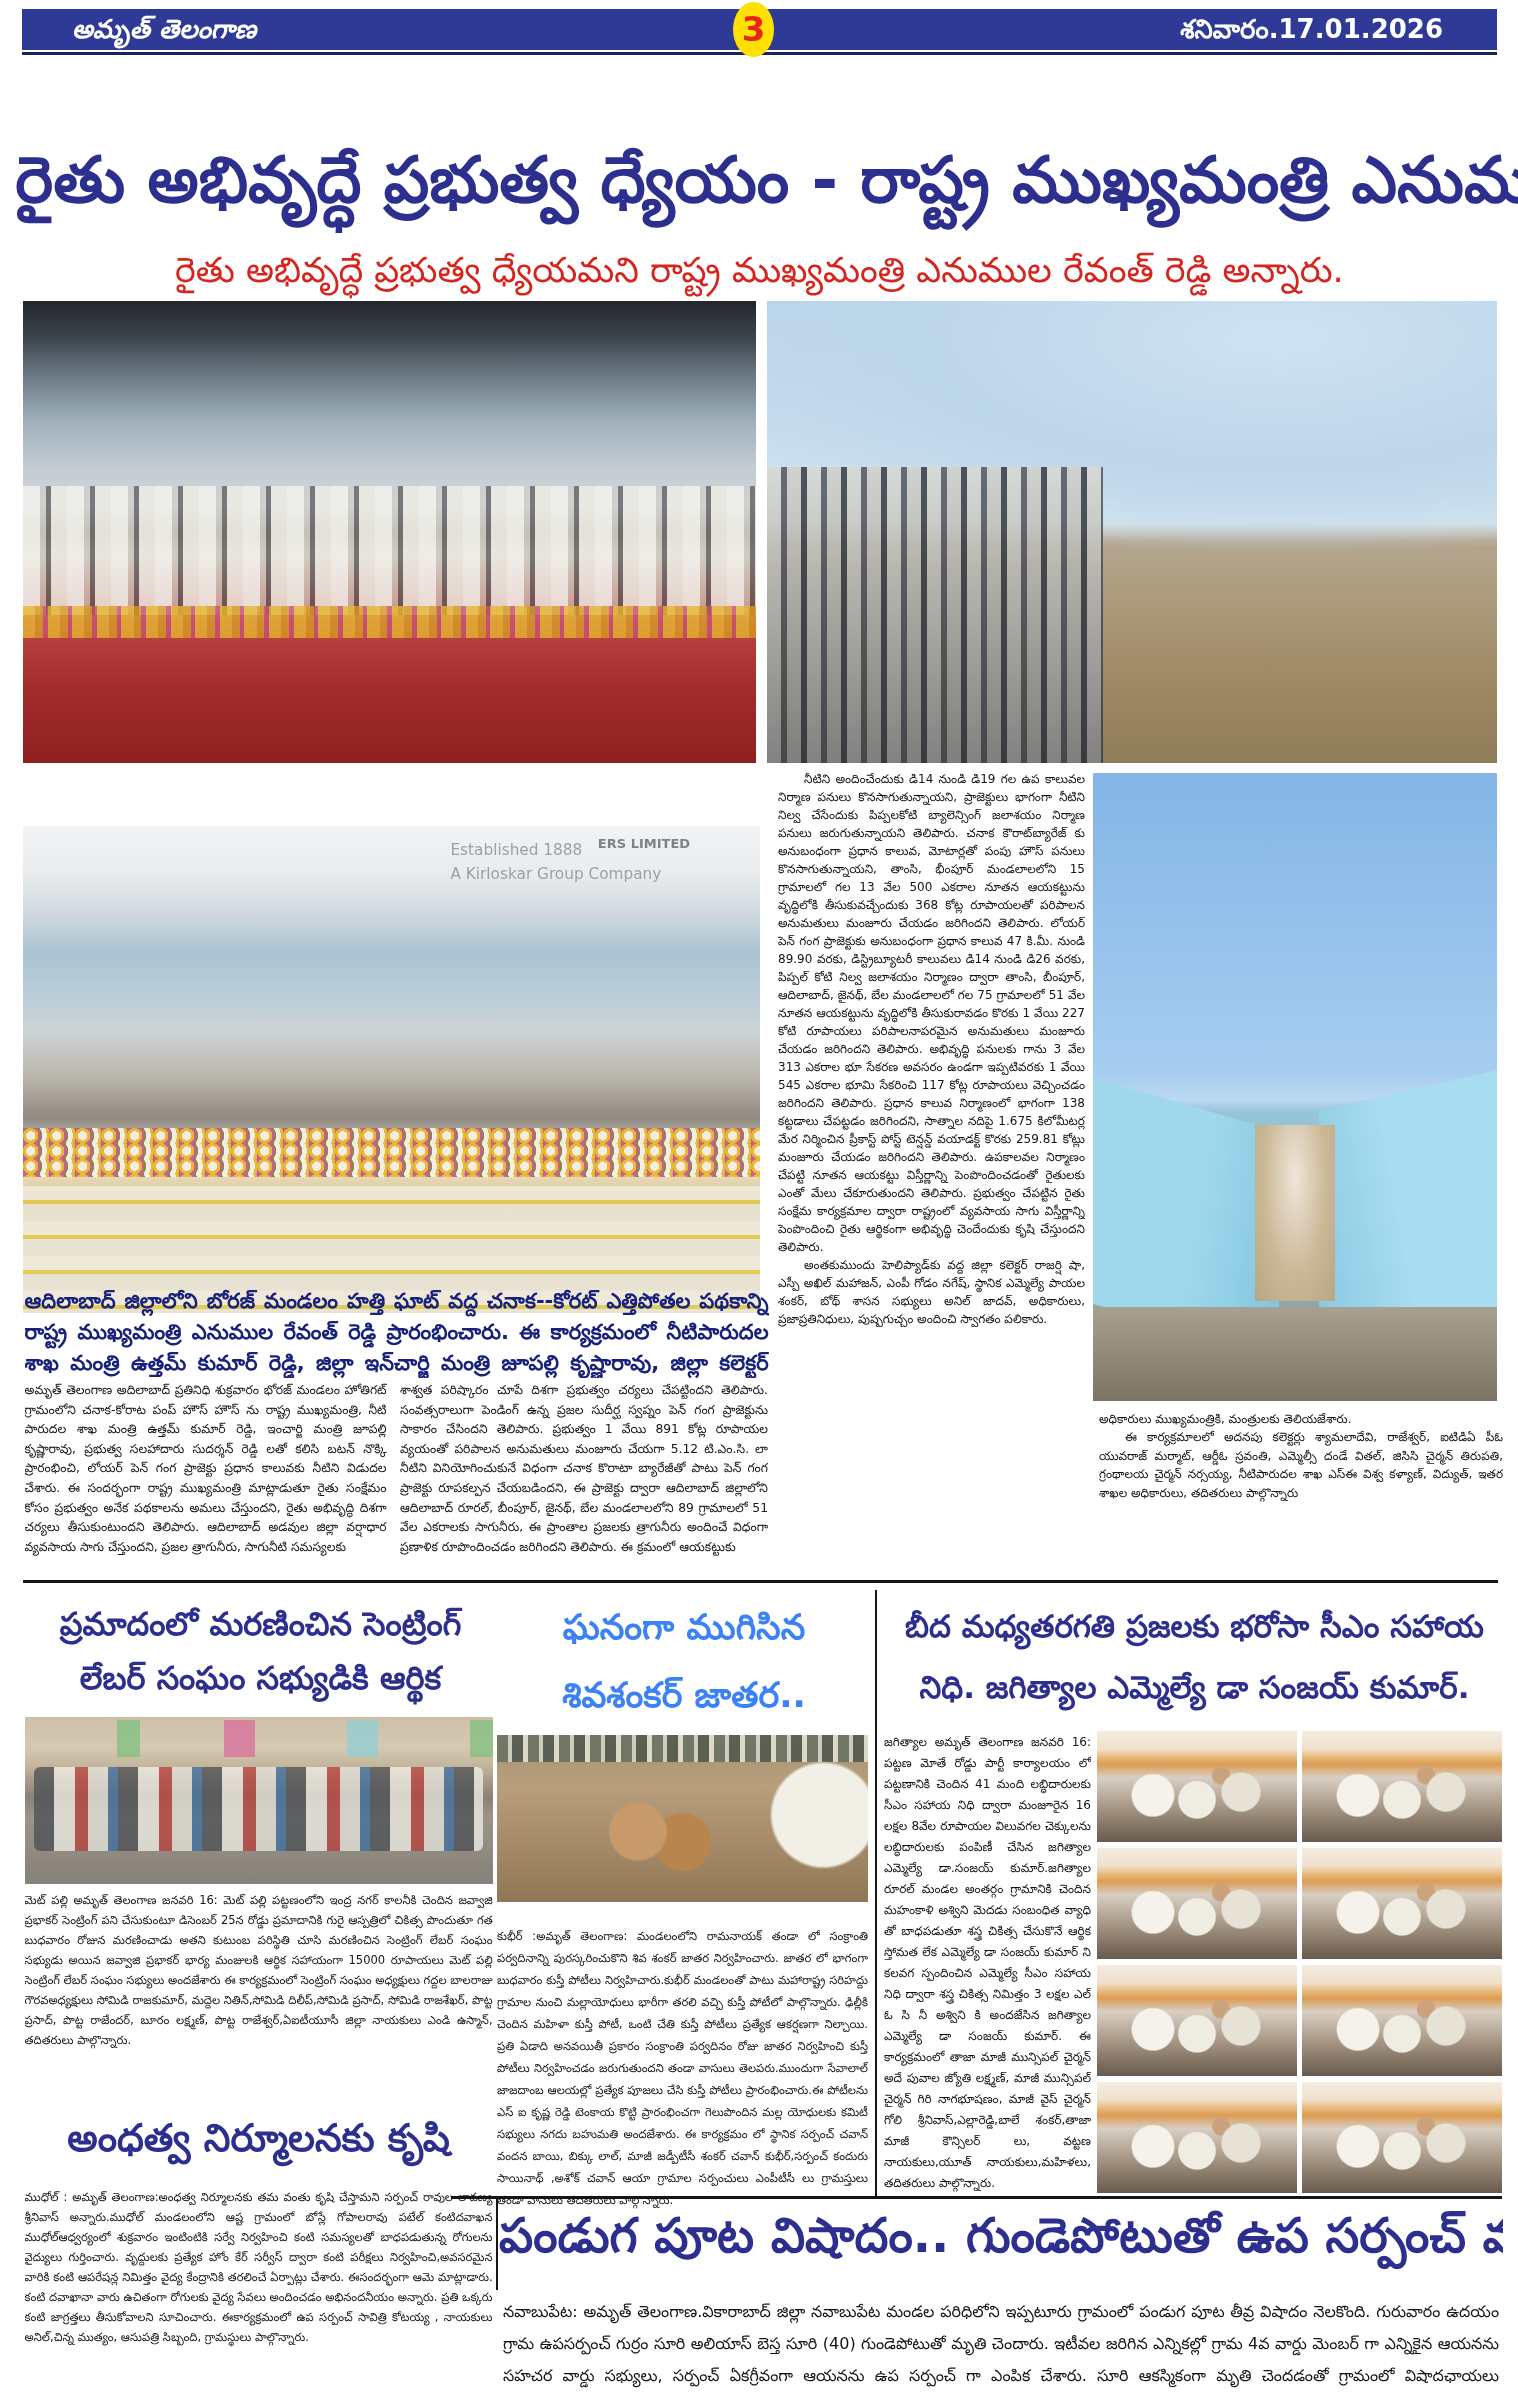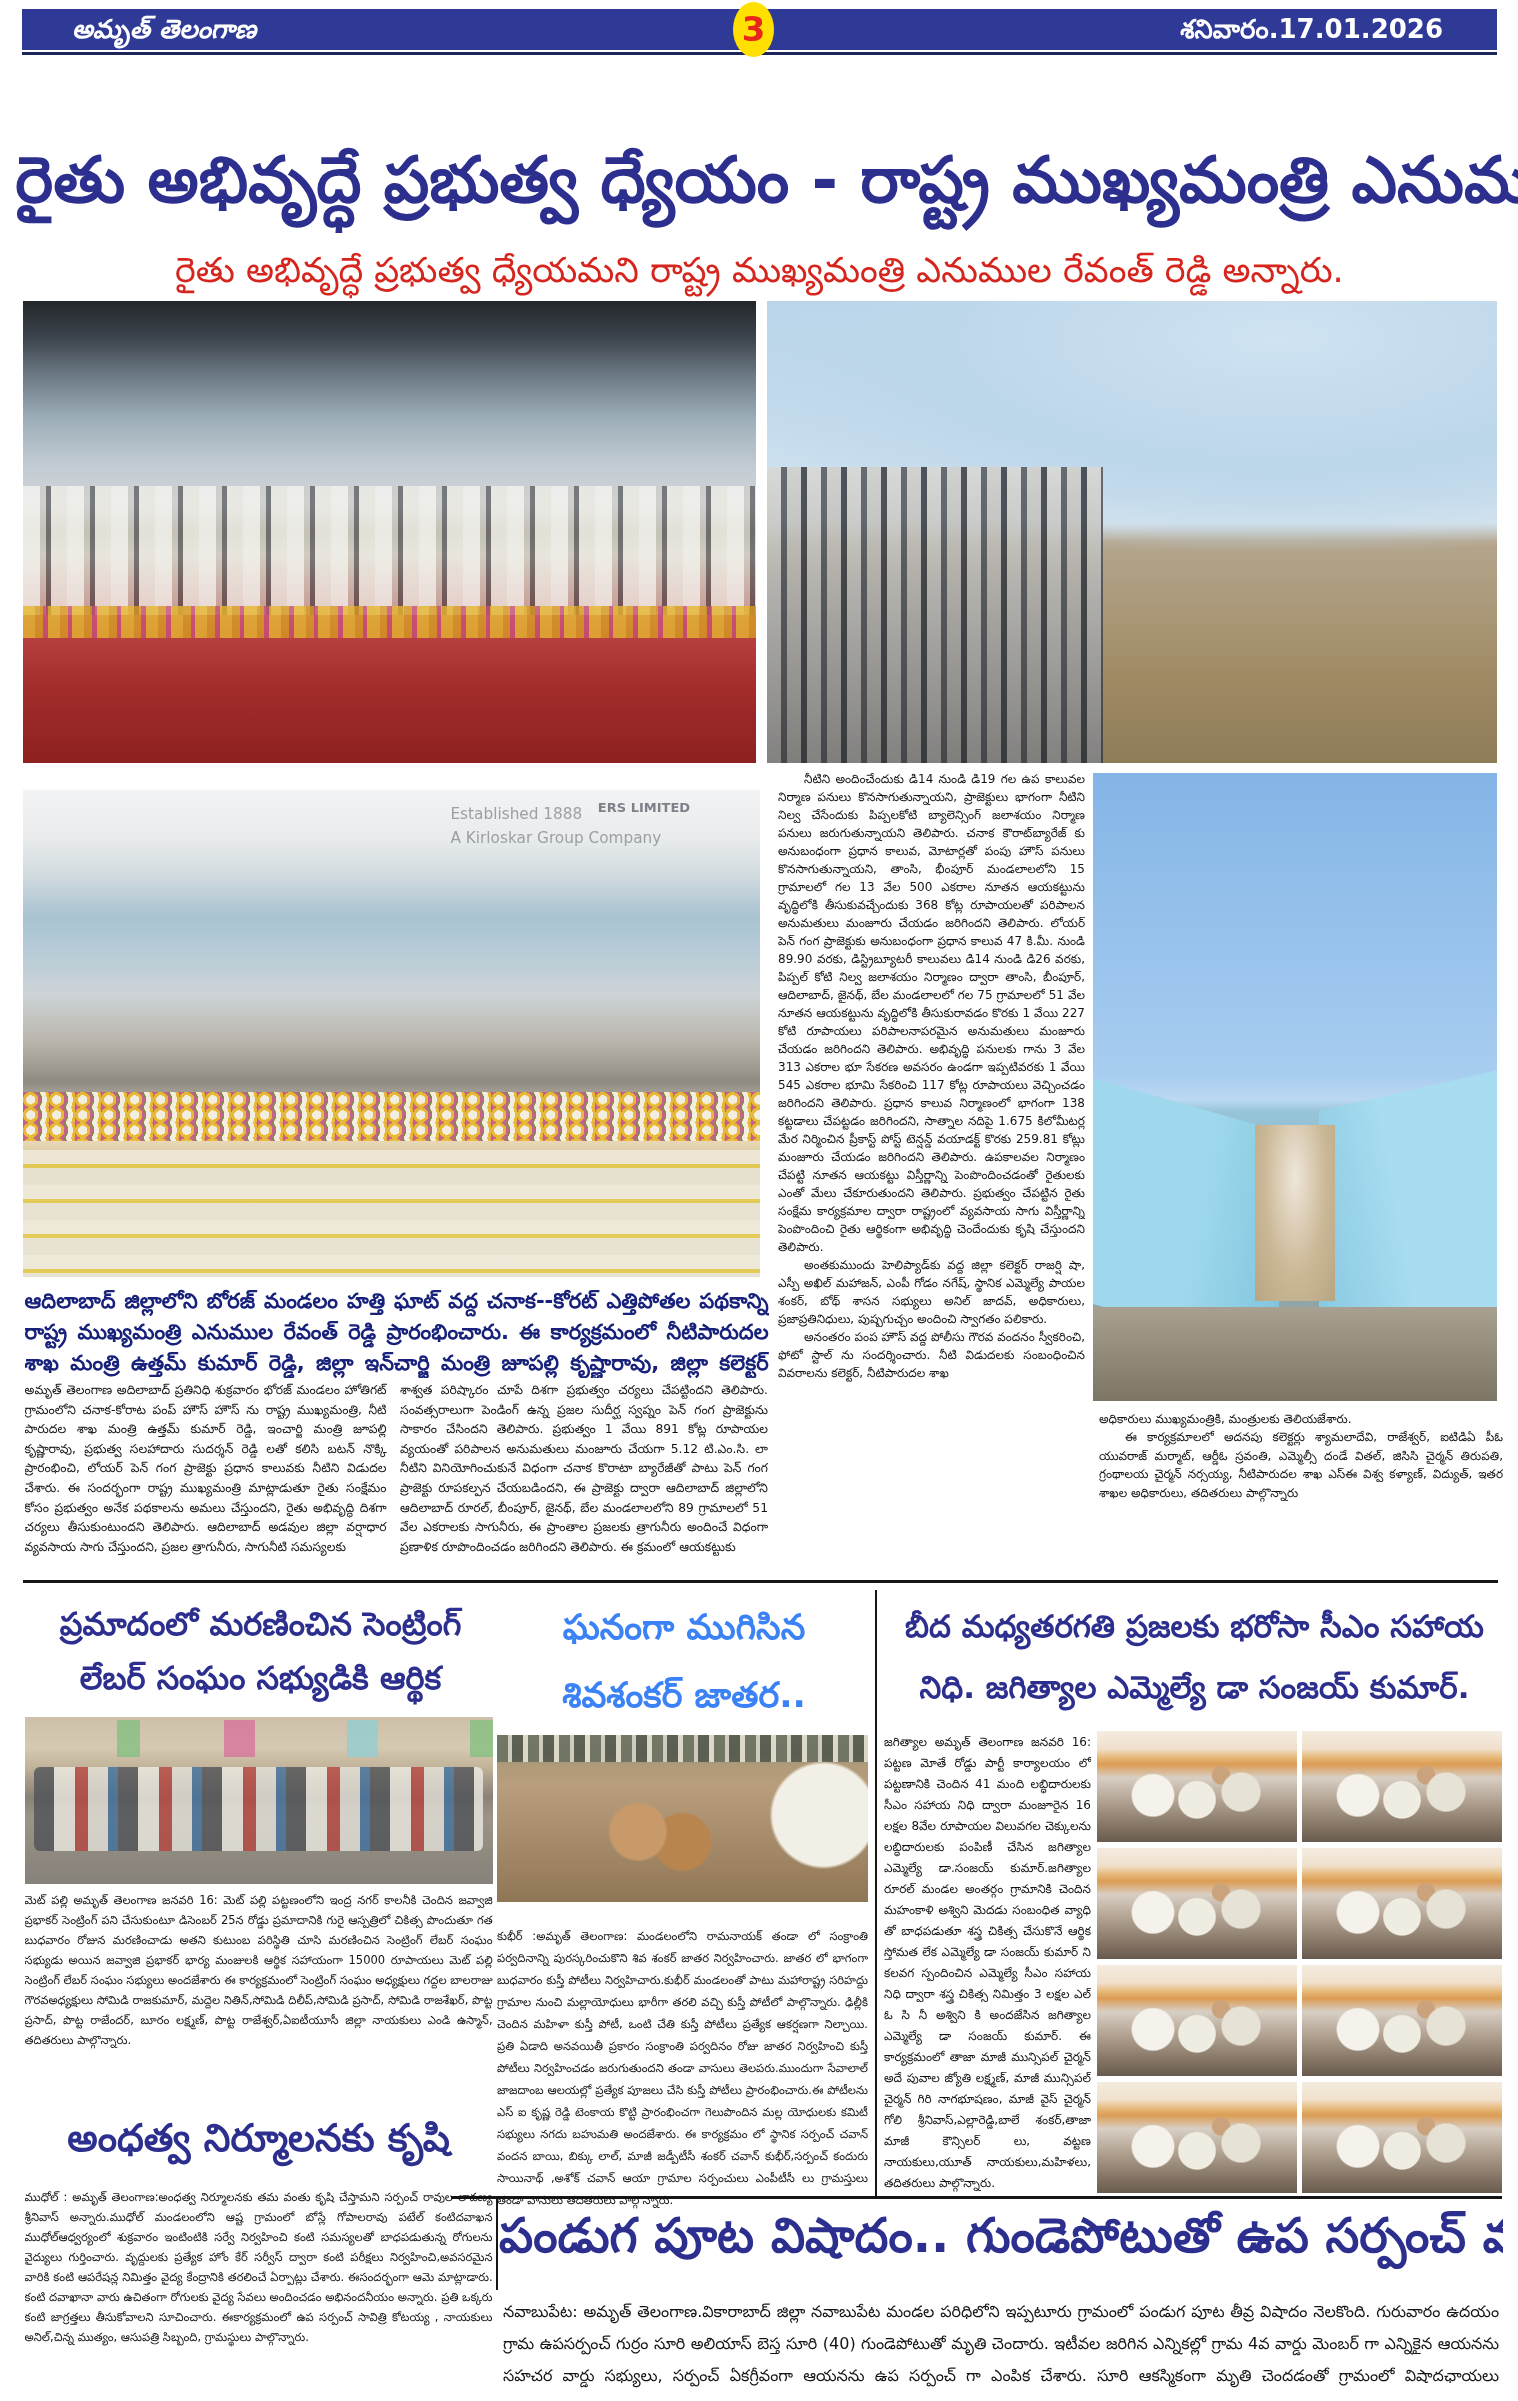--- a/index.html
+++ b/index.html
@@ -35,21 +35,21 @@
 
   .photo2{left:767px;top:301px;width:730px;height:462px;
     background:radial-gradient(120% 70% at 70% 8%,#cfe3f2 0%,#bcd6ea 40%,rgba(188,214,234,0) 70%),
       linear-gradient(180deg,#b9d4ea 0%,#cfe2f0 40%,#d9e6ee 48%,#b7a78e 52%,#a9906f 58%,#9b8a72 62%,#8c7b61 100%);}
   .photo2::before{content:"";position:absolute;left:46%;top:54%;width:54%;height:46%;
     background:linear-gradient(180deg,#b3a58b,#a08a64 60%,#8f7c59);}
   .photo2::after{content:"";position:absolute;left:0;top:36%;width:46%;height:64%;opacity:.9;
     background:linear-gradient(180deg,rgba(90,95,100,.15),rgba(40,42,48,.55)),
       repeating-linear-gradient(90deg,#f0efe9 0 14px,#5a5f66 14px 20px,#e8e6df 20px 34px,#3c4046 34px 40px);}
 
-  .photo3{left:23px;top:790px;width:737px;height:487px;
+  .photo3{left:23px;top:826px;width:737px;height:487px;
     background:linear-gradient(180deg,#f2f3f4 0%,#e9ebec 10%,#cfd9de 18%,#a9c3d2 26%,#b9cdd8 34%,
       #cdd3d6 42%,#b9b4aa 52%,#8e8a82 60%,#cfc4b4 66%,#e8d8b8 72%,#d8c898 76%,#e6ddcc 82%,#efe9db 100%);}
   .photo3::before{content:"";position:absolute;left:0;top:62%;width:100%;height:10%;opacity:.95;
     background:repeating-radial-gradient(circle at 7.7px 7.7px,#f5f0e2 0 4.6px,#e8b832 4.6px 7.7px,#c85a8a 7.7px 10px,#7a8a4a 10px 11.5px);
     background-size:26px 15.3px;}
   .photo3::after{content:"";position:absolute;left:0;top:74%;width:100%;height:26%;opacity:.9;
     background:repeating-linear-gradient(180deg,#efe9da 0 14px,#e2c84a 14px 18.4px,#e8e2d2 18.4px 35px);}
   .sign1{left:58%;top:3%;font-size:15.3px;color:#9aa0a4;}
   .sign2{left:58%;top:8%;font-size:15.3px;color:#9aa0a4;}
   .sign3{left:78%;top:2%;font-size:13px;font-weight:bold;color:#7c8288;}
@@ -156,21 +156,20 @@
     <div class="abs p4-water"></div>
     <div class="abs p4-foam"></div>
   </div>
 
   <div class="abs caption">ఆదిలాబాద్ జిల్లాలోని  బోరజ్ మండలం హత్తి ఘాట్ వద్ద చనాక--కోరట్ ఎత్తిపోతల పథకాన్ని రాష్ట్ర ముఖ్యమంత్రి ఎనుముల రేవంత్ రెడ్డి ప్రారంభించారు. ఈ కార్యక్రమంలో నీటిపారుదల శాఖ మంత్రి ఉత్తమ్ కుమార్ రెడ్డి, జిల్లా ఇన్‌చార్జి మంత్రి జూపల్లి కృష్ణారావు, జిల్లా కలెక్టర్ రాజర్షి షా, ఆదిలాబాద్ శాసనసభ్యులు పాయల్ శంకర్ తదితరులు పాల్గొన్నారు.</div>
   <div class="abs bodytext col1">అమృత్ తెలంగాణ అదిలాబాద్ ప్రతినిధి శుక్రవారం భోరజ్ మండలం హోతిగట్ గ్రామంలోని చనాక-కోరాట పంప్ హౌస్ హౌస్ ను రాష్ట్ర ముఖ్యమంత్రి, నీటి పారుదల శాఖ మంత్రి ఉత్తమ్ కుమార్ రెడ్డి, ఇంచార్జి మంత్రి జూపల్లి కృష్ణారావు, ప్రభుత్వ సలహాదారు సుదర్శన్ రెడ్డి లతో కలిసి బటన్ నొక్కి ప్రారంభించి, లోయర్ పెన్ గంగ ప్రాజెక్టు ప్రధాన కాలువకు నీటిని విడుదల చేశారు. ఈ సందర్భంగా రాష్ట్ర ముఖ్యమంత్రి మాట్లాడుతూ రైతు సంక్షేమం కోసం ప్రభుత్వం అనేక పథకాలను అమలు చేస్తుందని, రైతు అభివృద్ధి దిశగా చర్యలు తీసుకుంటుందని తెలిపారు. ఆదిలాబాద్ అడవుల జిల్లా వర్షాధార వ్యవసాయ సాగు చేస్తుందని, ప్రజల త్రాగునీరు, సాగునీటి సమస్యలకు</div>
   <div class="abs bodytext col2">శాశ్వత పరిష్కారం చూపే దిశగా ప్రభుత్వం చర్యలు చేపట్టిందని తెలిపారు. సంవత్సరాలుగా పెండింగ్ ఉన్న ప్రజల సుదీర్ఘ స్వప్నం పెన్ గంగ ప్రాజెక్టును సాకారం చేసిందని తెలిపారు. ప్రభుత్వం 1 వేయి 891 కోట్ల రూపాయల వ్యయంతో పరిపాలన అనుమతులు మంజూరు చేయగా 5.12 టి.ఎం.సి. లా నీటిని వినియోగించుకునే విధంగా చనాక కొరాటా బ్యారేజీతో పాటు పెన్ గంగ ప్రాజెక్టు రూపకల్పన చేయబడిందని, ఈ ప్రాజెక్టు ద్వారా ఆదిలాబాద్ జిల్లాలోని ఆదిలాబాద్ రూరల్, బీంపూర్, జైనథ్, బేల మండలాలలోని 89 గ్రామాలలో 51 వేల ఎకరాలకు సాగునీరు, ఈ ప్రాంతాల ప్రజలకు త్రాగునీరు అందించే విధంగా ప్రణాళిక రూపొందించడం జరిగిందని తెలిపారు. ఈ క్రమంలో ఆయకట్టుకు</div>
   <div class="abs bodytext col3">
     <p class="para">నీటిని అందించేందుకు డి14 నుండి డి19 గల ఉప కాలువల నిర్మాణ పనులు కొనసాగుతున్నాయని, ప్రాజెక్టులు భాగంగా నీటిని నిల్వ చేసేందుకు పిప్పలకోటి బ్యాలెన్సింగ్ జలాశయం నిర్మాణ పనులు జరుగుతున్నాయని తెలిపారు. చనాక కౌరాట్‌బ్యారేజ్ కు అనుబంధంగా ప్రధాన కాలువ, మోటార్లతో పంపు హౌస్ పనులు కొనసాగుతున్నాయని, తాంసి, భీంపూర్ మండలాలలోని 15 గ్రామాలలో గల 13 వేల 500 ఎకరాల నూతన ఆయకట్టును వృద్ధిలోకి తీసుకువచ్చేందుకు 368 కోట్ల రూపాయలతో పరిపాలన అనుమతులు మంజూరు చేయడం జరిగిందని తెలిపారు. లోయర్ పెన్ గంగ ప్రాజెక్టుకు అనుబంధంగా ప్రధాన కాలువ 47 కి.మీ. నుండి 89.90 వరకు, డిస్ట్రిబ్యూటరీ కాలువలు డి14 నుండి డి26 వరకు, పిప్పల్ కోటి నిల్వ జలాశయం నిర్మాణం ద్వారా తాంసి, బీంపూర్, ఆదిలాబాద్, జైనథ్, బేల మండలాలలో గల 75 గ్రామాలలో 51 వేల నూతన ఆయకట్టును వృద్ధిలోకి తీసుకురావడం కొరకు 1 వేయి 227 కోటి రూపాయలు పరిపాలనాపరమైన అనుమతులు మంజూరు చేయడం జరిగిందని తెలిపారు. అభివృద్ధి పనులకు గాను 3 వేల 313 ఎకరాల భూ సేకరణ అవసరం ఉండగా ఇప్పటివరకు 1 వేయి 545 ఎకరాల భూమి సేకరించి 117 కోట్ల రూపాయలు వెచ్చించడం జరిగిందని తెలిపారు. ప్రధాన కాలువ నిర్మాణంలో భాగంగా 138 కట్టడాలు చేపట్టడం జరిగిందని, సాత్నాల నదిపై 1.675 కిలోమీటర్ల మేర నిర్మించిన ప్రీకాస్ట్ పోస్ట్ టెన్షన్డ్ వయాడక్ట్ కొరకు 259.81 కోట్లు మంజూరు చేయడం జరిగిందని తెలిపారు. ఉపకాలవల నిర్మాణం చేపట్టి నూతన ఆయకట్టు విస్తీర్ణాన్ని పెంపొందించడంతో రైతులకు ఎంతో మేలు చేకూరుతుందని తెలిపారు. ప్రభుత్వం చేపట్టిన రైతు సంక్షేమ కార్యక్రమాల ద్వారా రాష్ట్రంలో వ్యవసాయ సాగు విస్తీర్ణాన్ని పెంపొందించి రైతు ఆర్థికంగా అభివృద్ధి చెందేందుకు కృషి చేస్తుందని తెలిపారు.</p>
     <p class="para">అంతకుముందు హెలిప్యాడ్‌కు వద్ద జిల్లా కలెక్టర్ రాజర్షి షా, ఎస్పీ అఖిల్ మహాజన్, ఎంపీ గోడం నగేష్, స్థానిక ఎమ్మెల్యే పాయల శంకర్, బోథ్ శాసన సభ్యులు అనిల్ జాదవ్, అధికారులు, ప్రజాప్రతినిధులు, పుష్పగుచ్చం అందించి స్వాగతం పలికారు.</p>
-    <p class="para">అనంతరం పంప హౌస్ వద్ద పోలీసు గౌరవ వందనం స్వీకరించి, ఫోటో స్టాల్ ను సందర్శించారు. నీటి విడుదలకు సంబంధించిన వివరాలను కలెక్టర్, నీటిపారుదల శాఖ</p>
   </div>
   <div class="abs bodytext col4">
     <p class="para" style="text-indent:0">అధికారులు ముఖ్యమంత్రికి, మంత్రులకు తెలియజేశారు.</p>
     <p class="para">ఈ కార్యక్రమాలలో అదనపు కలెక్టర్లు శ్యామలాదేవి, రాజేశ్వర్, ఐటిడిఏ పీఓ యువరాజ్ మర్మాట్, ఆర్డీఓ స్రవంతి, ఎమ్మెల్సీ దండే వితల్, జిసిసి చైర్మన్ తిరుపతి, గ్రంథాలయ చైర్మన్ నర్సయ్య, నీటిపారుదల శాఖ ఎస్ఈ విశ్వ కళ్యాణ్, విద్యుత్, ఇతర శాఖల అధికారులు, తదితరులు పాల్గొన్నారు</p>
   </div>
 
   <div class="abs rule-main"></div>
   <div class="abs vrule-right"></div>
   <div class="abs rule-bottom"></div>
   <div class="abs vrule-bottom"></div>

